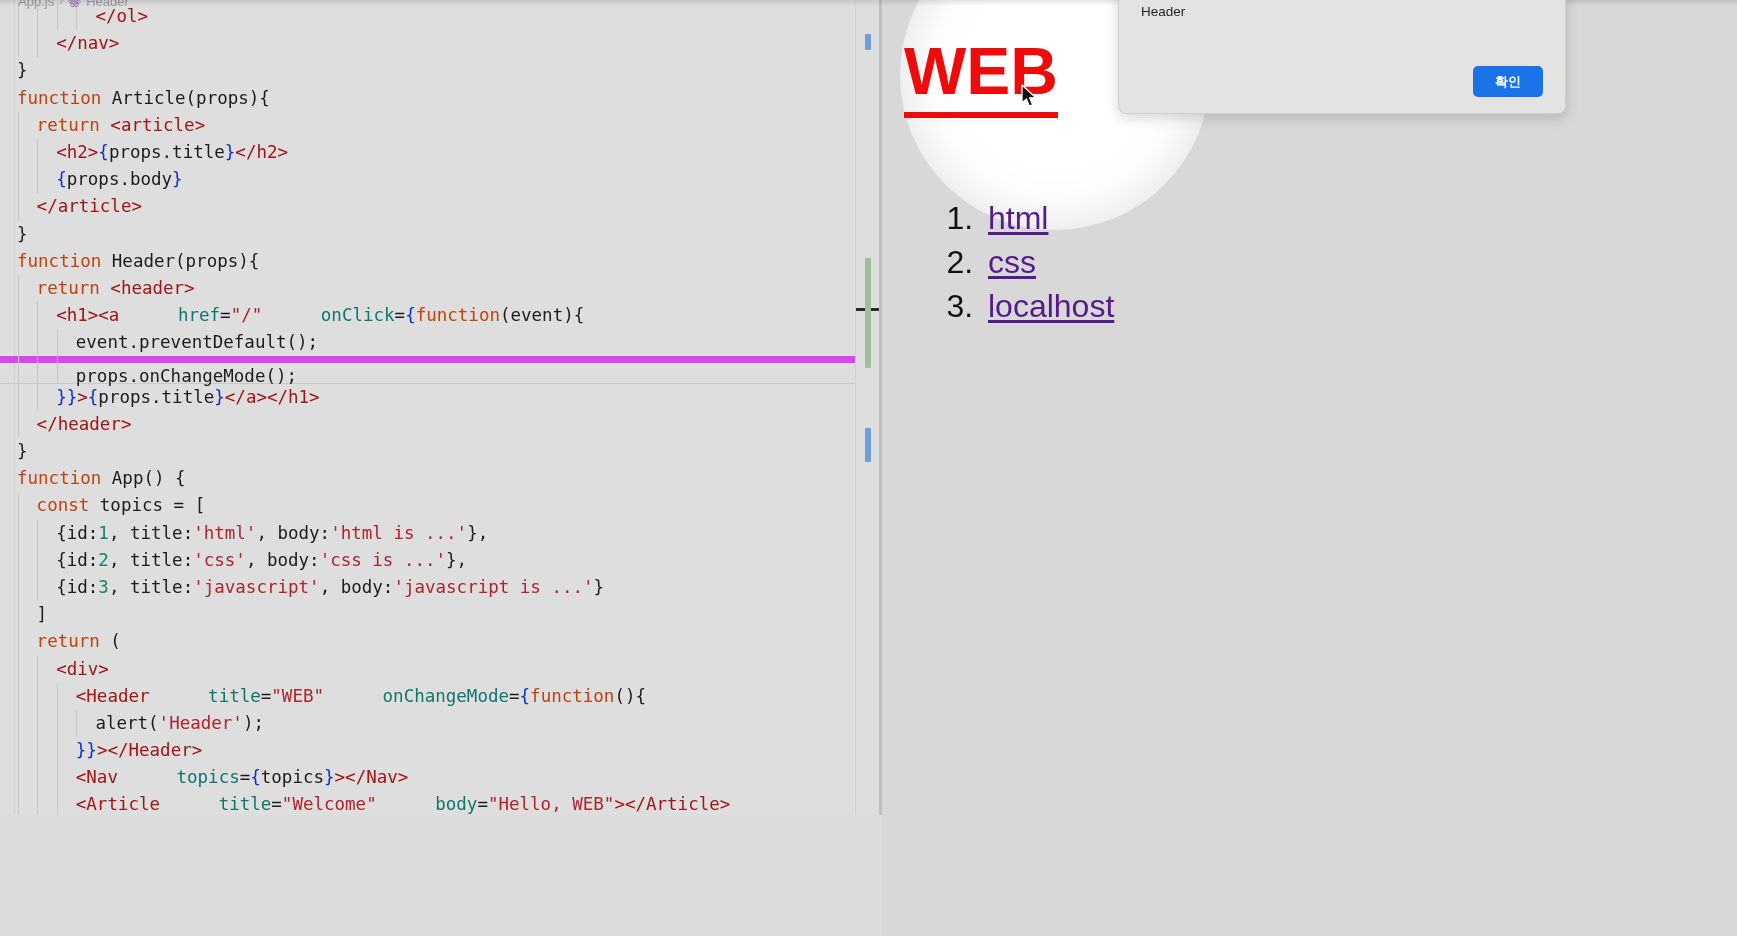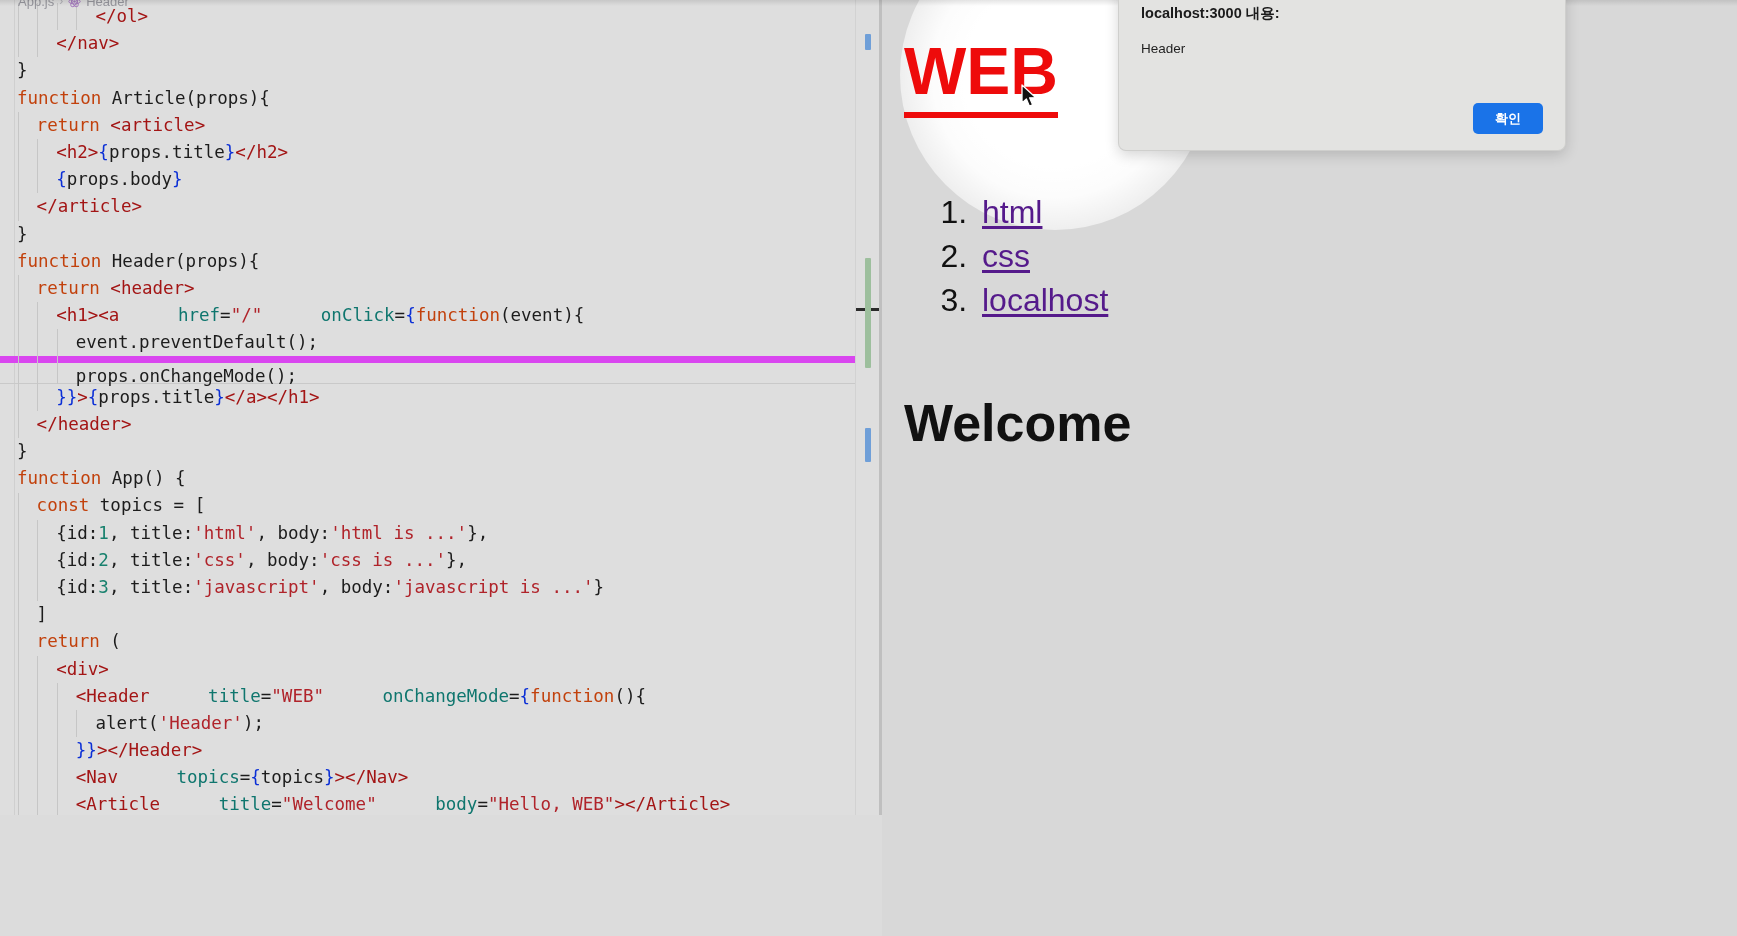--- a/index.html
+++ b/index.html
@@ -198,21 +198,21 @@
     padding-bottom: 4px;
   }
 
   #topic-nav {
     position: absolute;
     left: 22px;
     top: 190px;
     width: 420px;
   }
   #topic-nav ol {
-    margin: 0;
+    margin: 6px;
     padding-left: 72px;
     font-family: "Liberation Sans", sans-serif;
     font-size: 32px;
     line-height: 1.38;
     color: #111;
   }
   #topic-nav li { padding-left: 6px; }
   #topic-nav a {
     color: #551a8b;
     text-decoration: underline;
@@ -375,26 +375,24 @@
           <li>
             <a href="#" style="color: rgb(85, 26, 139);">css</a>
           </li>
           <li>
             <a href="#" style="color: rgb(85, 26, 139);">localhost</a>
           </li>
         </ol>
       </nav>
 
       <article id="article">
-        <h2>Welcome</h2>
       </article>
     </div>
 
     <div id="alert-dialog">
-      <div id="alert-origin">localhost:3000 내용:</div>
       <div id="alert-message">Header</div>
       <div id="alert-actions">
         <button id="alert-ok" style="background: rgb(26, 115, 232);">확인</button>
       </div>
     </div>
 
     <div id="mouse-cursor" style="left: 138px; top: 84px;">
       <svg width="20" height="26" viewBox="0 0 20 26">
         <path d="M2,1 L2,19 L6.4,15 L9.4,22.2 L12.6,20.8 L9.6,13.8 L15.6,13.6 Z" fill="#111" stroke="#fff" stroke-width="1.3" stroke-linejoin="round"></path>
       </svg>

